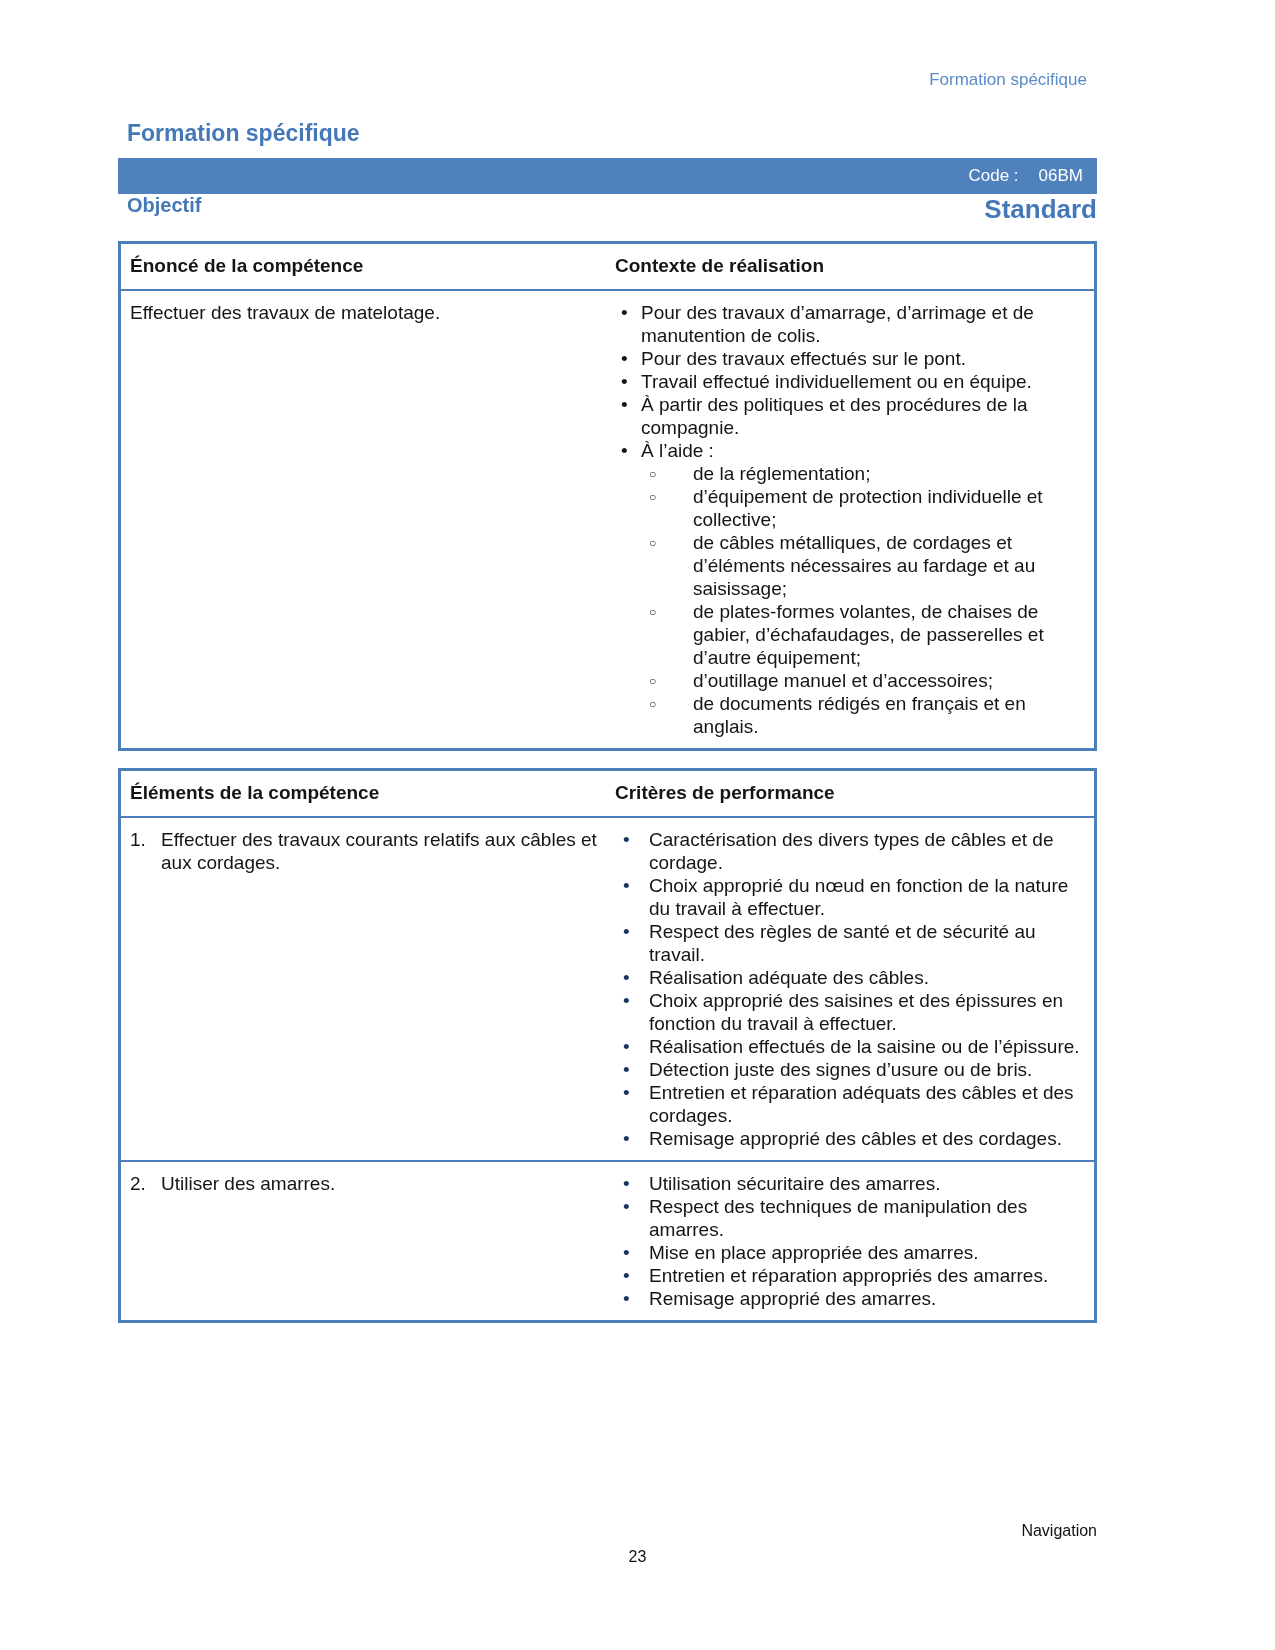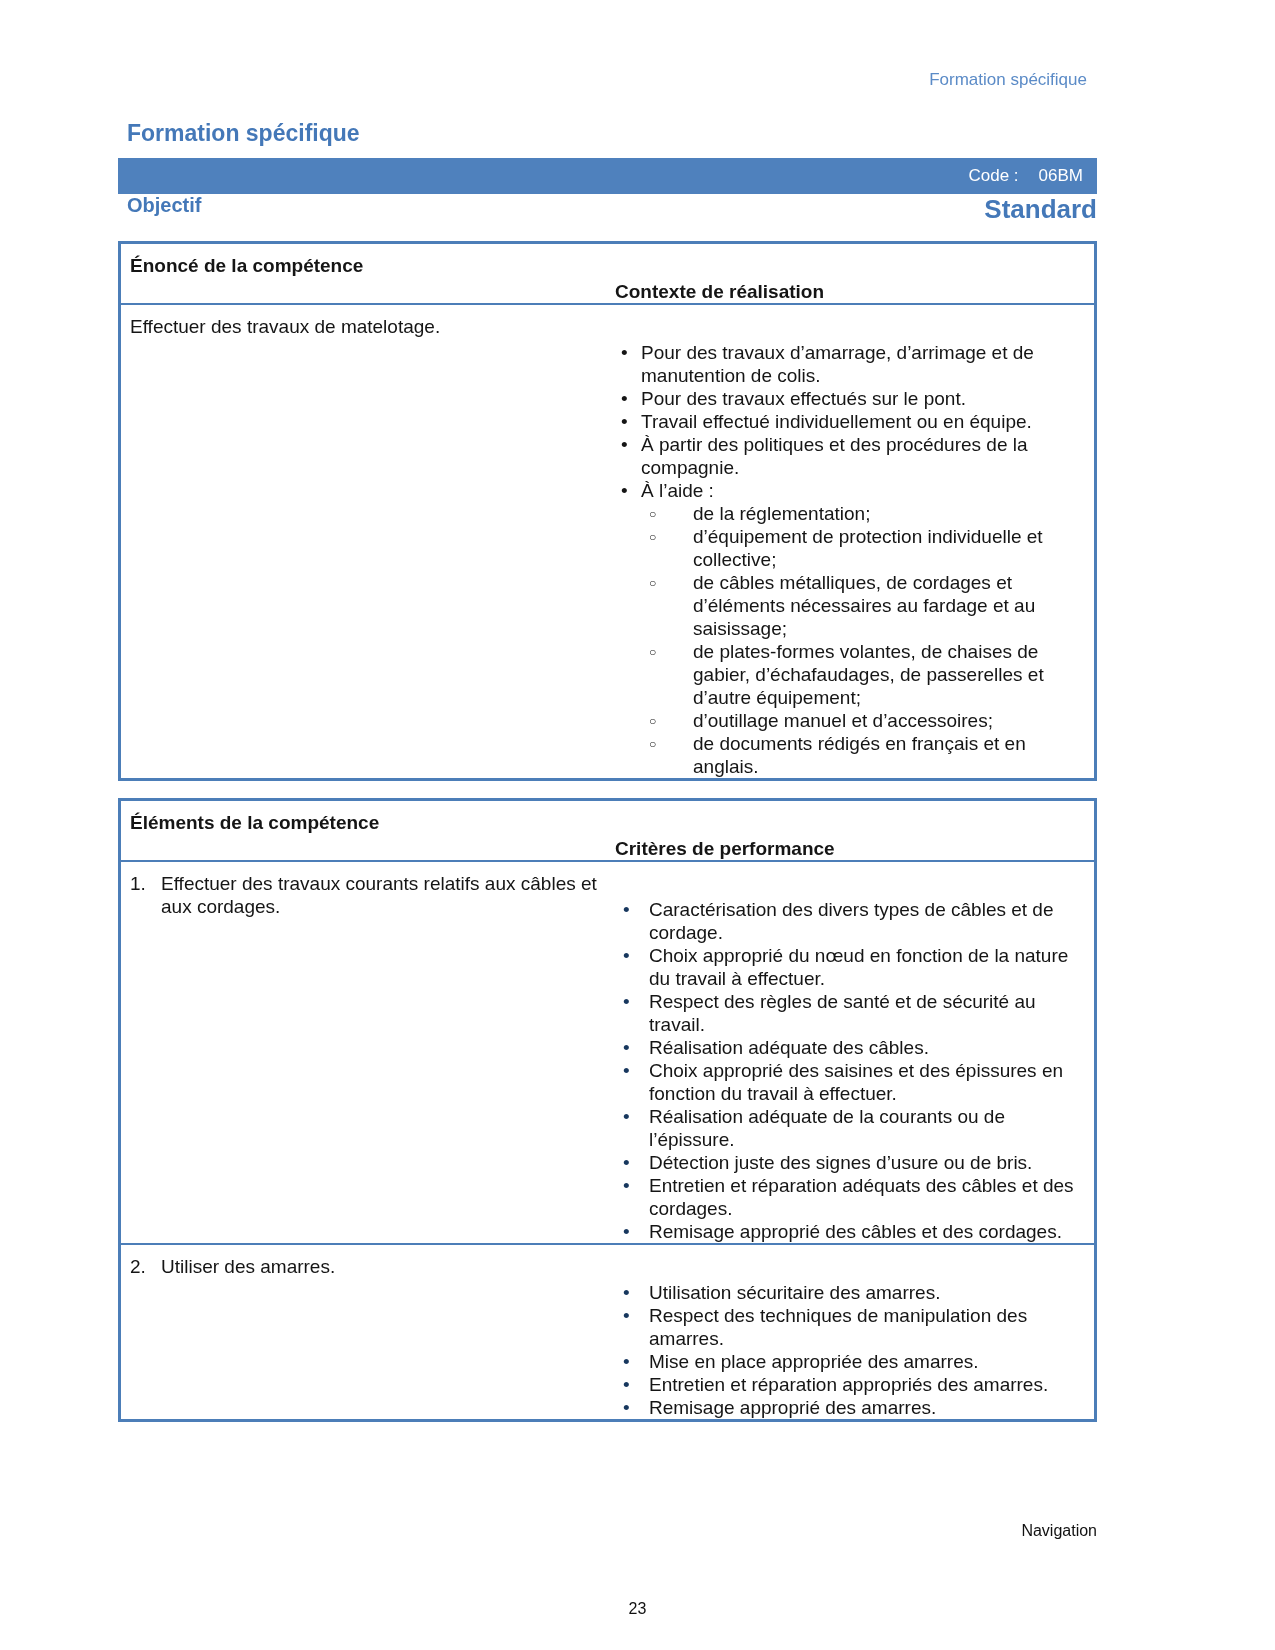--- a/index.html
+++ b/index.html
@@ -79,22 +79,21 @@
   .trow { display: flex; }
   .trow + .trow { border-top: 2px solid #4c7eb8; }
   .cl {
     width: 494px;
     box-sizing: border-box;
     padding: 10px 18px 12px 9px;
   }
   .cr {
     flex: 1;
     box-sizing: border-box;
-    padding: 10px 14px 0 0;
-    margin-top: 26px;
+    padding: 10px 14px 10px 0;
   }
   ul.blist {
     list-style: none;
     margin: 0;
     padding: 0;
   }
   ul.blist > li {
     position: relative;
     padding-left: 26px;
   }
@@ -127,21 +126,21 @@
     width: 979px;
     top: 1522px;
   }
   .footer .nav-label {
     text-align: right;
     font-size: 16px;
     color: #111111;
   }
   .page-number {
     position: absolute;
-    top: 1600px;
+    top: 1548px;
     left: 0;
     width: 1275px;
     text-align: center;
     font-size: 16px;
     color: #111111;
   }
 </style>
 </head>
 <body>
 
@@ -204,21 +203,21 @@
             <span class="ntext">Effectuer des travaux courants relatifs aux câbles et aux cordages.</span>
           </div>
         </div>
         <div class="cr">
           <ul class="blist">
             <li>Caractérisation des divers types de câbles et de cordage.</li>
             <li>Choix approprié du nœud en fonction de la nature du travail à effectuer.</li>
             <li>Respect des règles de santé et de sécurité au travail.</li>
             <li>Réalisation adéquate des câbles.</li>
             <li>Choix approprié des saisines et des épissures en fonction du travail à effectuer.</li>
-            <li>Réalisation adéquate de la courants ou de l’épissure.</li>
+            <li>Réalisation effectués de la saisine ou de l’épissure.</li>
             <li>Détection juste des signes d’usure ou de bris.</li>
             <li>Entretien et réparation adéquats des câbles et des cordages.</li>
             <li>Remisage approprié des câbles et des cordages.</li>
           </ul>
         </div>
       </div>
 
       <div class="trow">
         <div class="cl">
           <div class="num-item">

